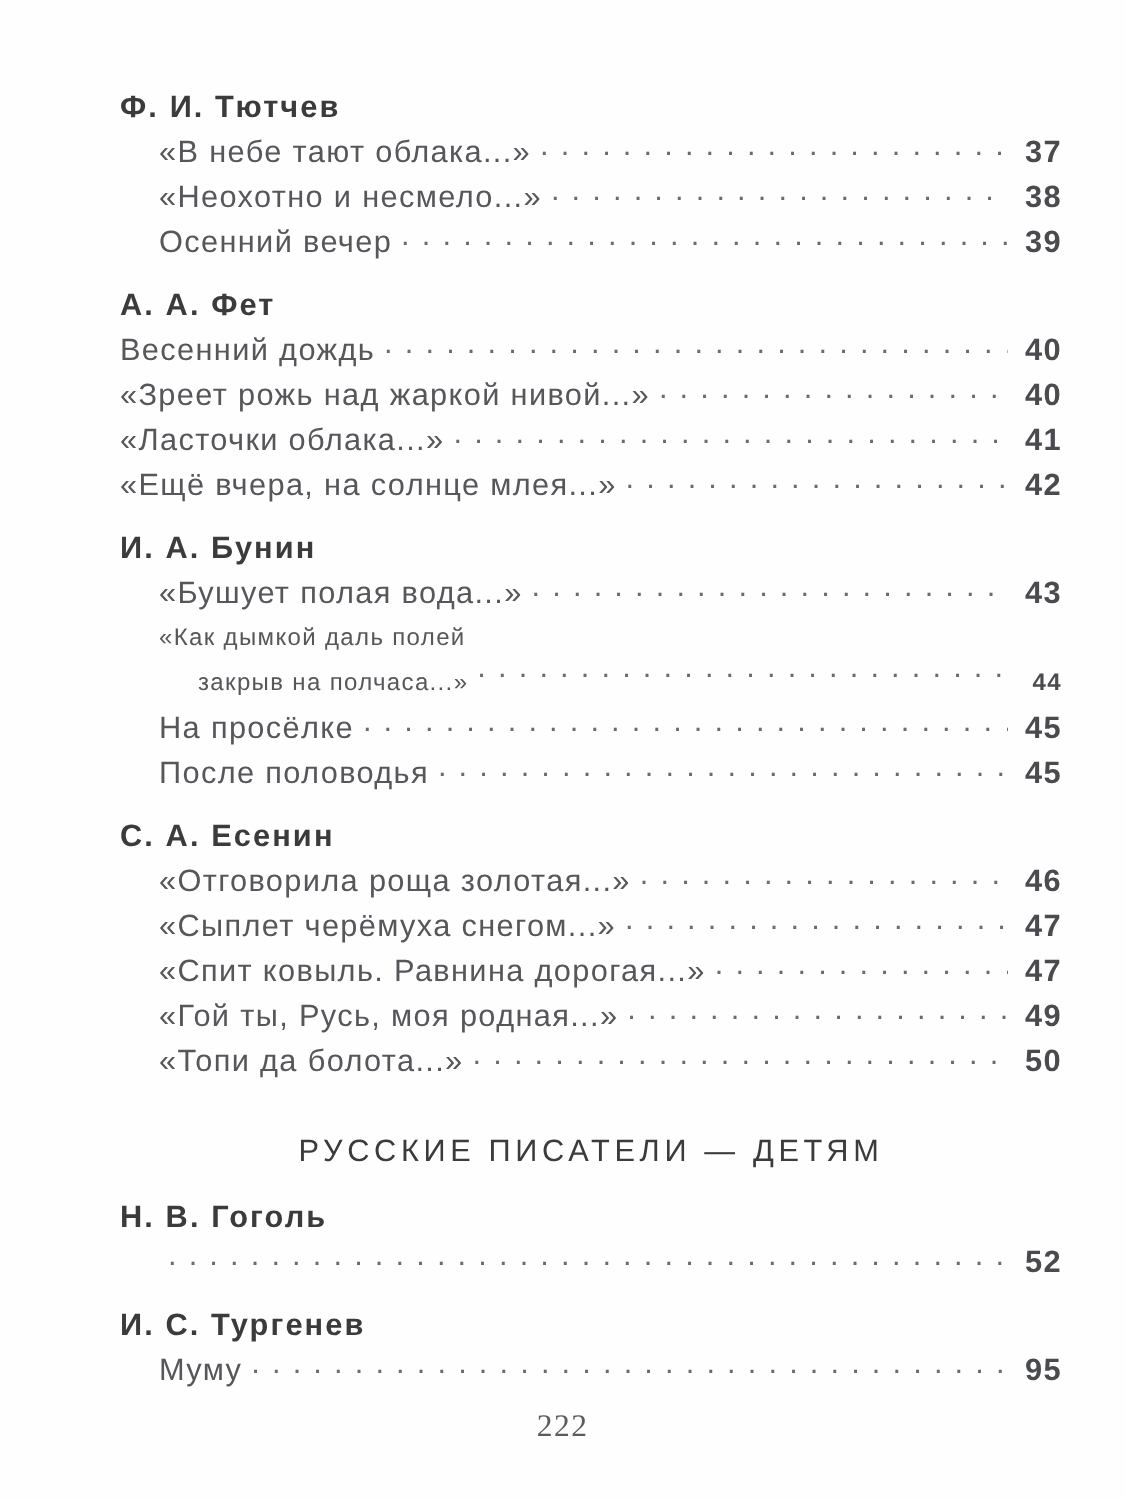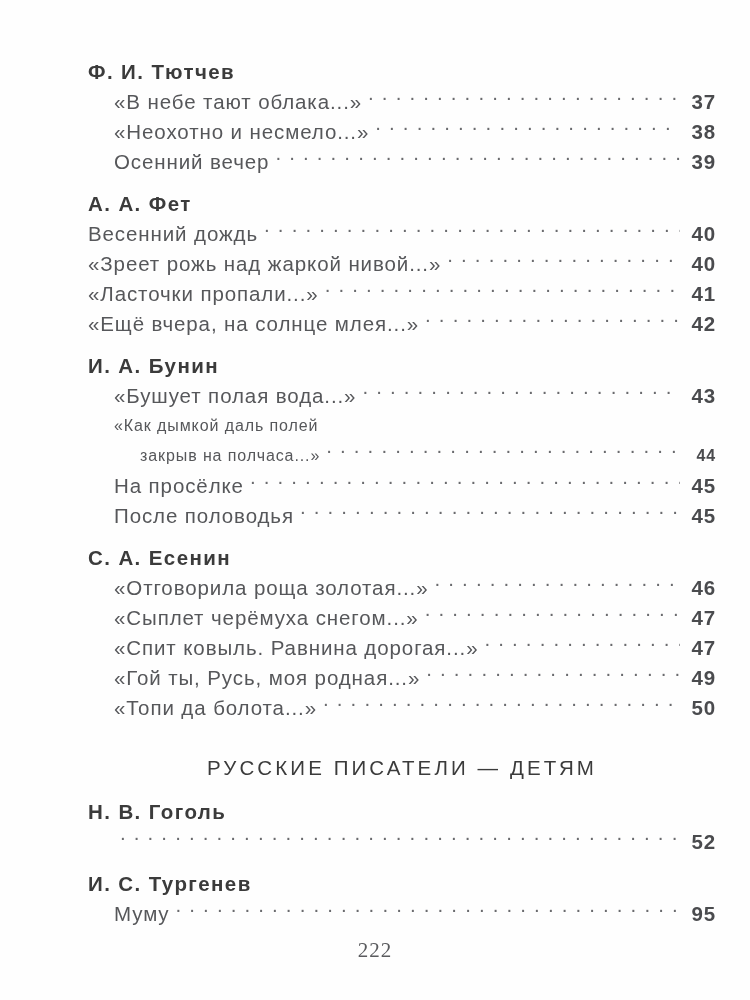--- a/index.html
+++ b/index.html
@@ -21,21 +21,21 @@
     position: absolute;
     left: 0;
     top: 0;
     width: 750px;
     height: 1000px;
     background: #fefefe;
   }
 
   .toc {
     position: absolute;
-    left: 88px;
+    left: 80px;
     top: 57px;
     width: 628px;
   }
 
   
   .section-heading {
     font-size: 20.5px;
     font-weight: bold;
     color: #3b3b3b;
     letter-spacing: 1.4px;
@@ -51,21 +51,21 @@
   }
 
   
   .entries {
     margin: 0;
     padding: 0;
     list-style: none;
   }
   .entry {
     display: flex;
-    align-items: flex-start;
+    align-items: center;
     line-height: 30px;
     font-size: 20.5px;
     color: #56575a;
     letter-spacing: 0.9px;
     white-space: nowrap;
   }
   .entry-indent {
     padding-left: 26px;
   }
   .entry-flush {
@@ -176,21 +176,21 @@
               <span class="entry-title">Весенний дождь</span>
               <span class="leader"></span>
               <span class="entry-page">40</span>
             </li>
             <li class="entry entry-flush">
               <span class="entry-title">«Зреет рожь над жаркой нивой...»</span>
               <span class="leader"></span>
               <span class="entry-page">40</span>
             </li>
             <li class="entry entry-flush">
-              <span class="entry-title">«Ласточки пропали...»</span>
+              <span class="entry-title">«Ласточки облака...»</span>
               <span class="leader"></span>
               <span class="entry-page">41</span>
             </li>
             <li class="entry entry-flush">
               <span class="entry-title">«Ещё вчера, на солнце млея...»</span>
               <span class="leader"></span>
               <span class="entry-page">42</span>
             </li>
           </ul>
         </div>

